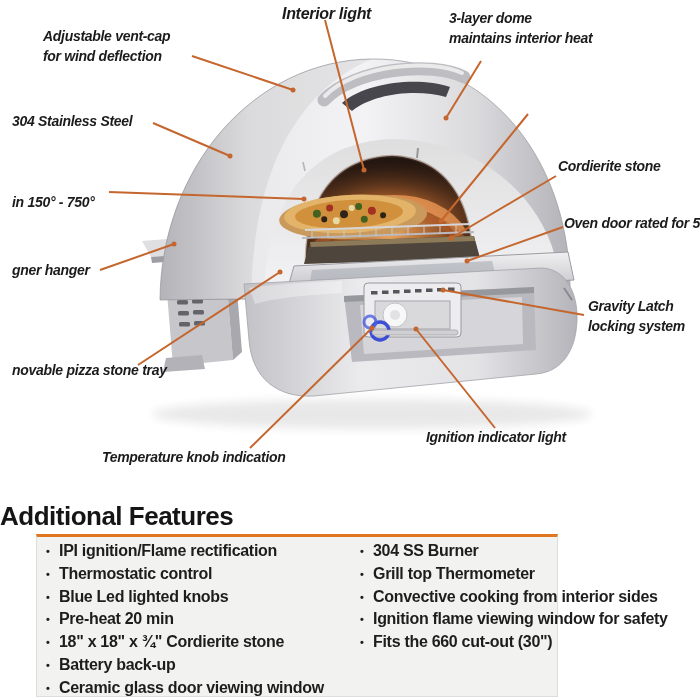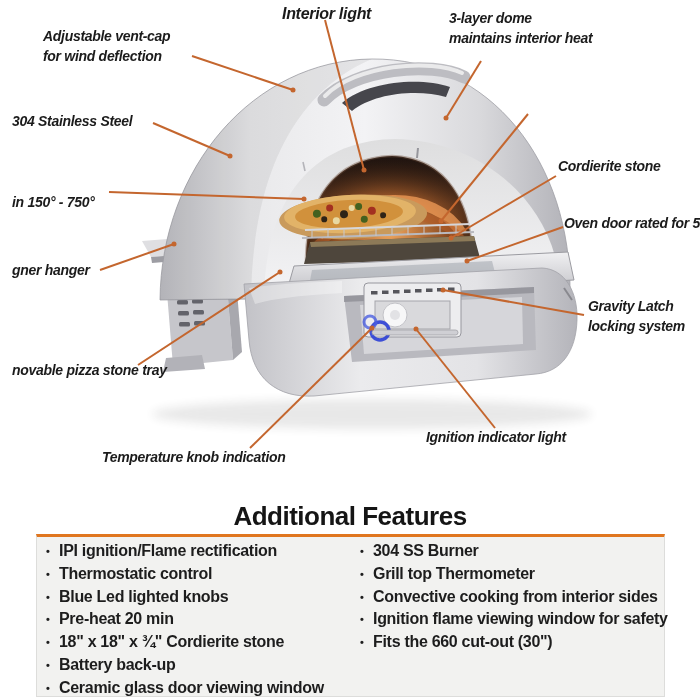--- a/index.html
+++ b/index.html
@@ -25,25 +25,25 @@
     font-size:14px;font-weight:bold;line-height:19.5px;
     letter-spacing:-0.3px;color:var(--label-text);
     white-space:pre-line;
   }
   .callout.small{font-size:16px;}
   .leaders line{stroke:var(--leader-line);stroke-width:2;}
   .leaders circle{fill:var(--leader-line);}
   
   .features-title{
     position:absolute;left:0;right:0;top:501px;
-    text-align:center;font-size:26px;font-weight:bold;
+    text-align:left;font-size:26px;font-weight:bold;
     letter-spacing:-0.5px;color:#151515;
   }
   .features-box{
-    position:absolute;left:36px;top:534px;width:629px;height:163px;
+    position:absolute;left:36px;top:534px;width:522px;height:163px;
     background:var(--features-box-bg);
     border:1px solid var(--features-box-border);
     border-top:3px solid var(--divider-orange);
   }
   .features-box ul{
     position:absolute;top:3px;list-style:none;
   }
   .features-box ul.left-col{left:8px;width:300px;}
   .features-box ul.right-col{left:322px;width:300px;}
   .features-box li{

